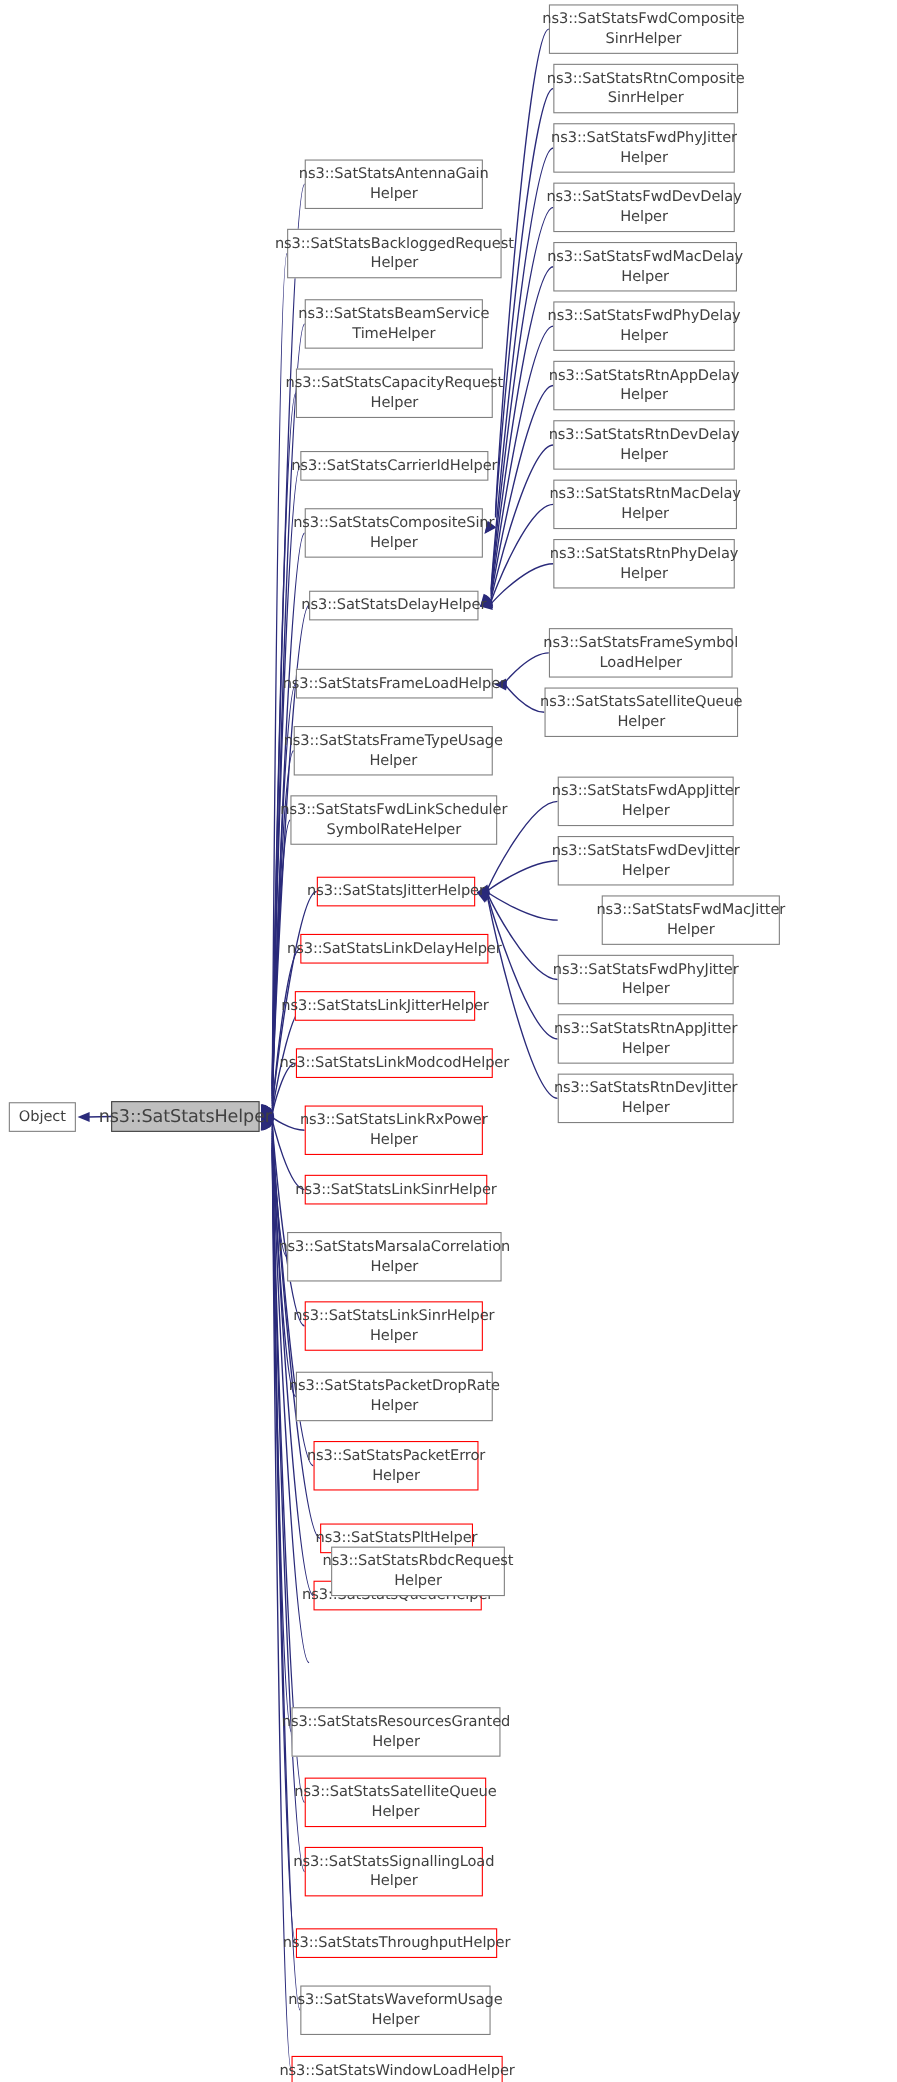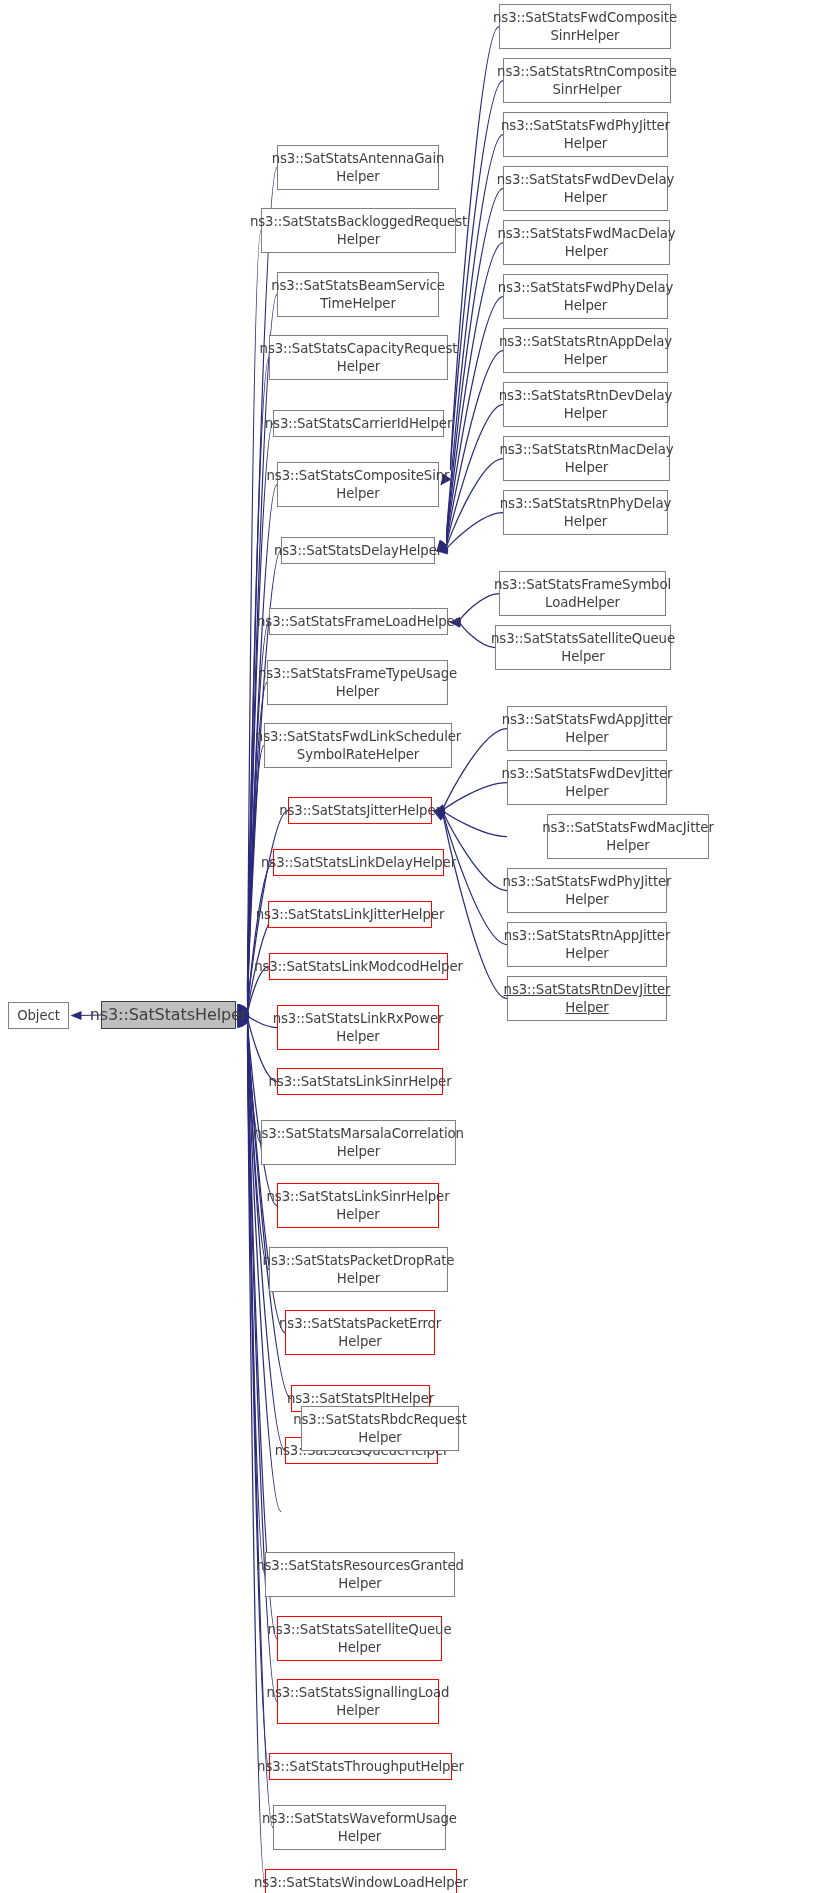--- a/index.html
+++ b/index.html
@@ -221,16 +221,16 @@
       <div class="node plain" style="left: 507px; top: 706px; width: 160px; height: 45px;">ns3::SatStatsFwdAppJitter
 Helper</div>
       <div class="node plain" style="left: 507px; top: 760px; width: 160px; height: 45px;">ns3::SatStatsFwdDevJitter
 Helper</div>
       <div class="node plain" style="left: 507px; top: 814px; width: 162px; height: 45px; margin-left: 40px;">ns3::SatStatsFwdMacJitter
 Helper</div>
       <div class="node plain" style="left: 507px; top: 868px; width: 160px; height: 45px;">ns3::SatStatsFwdPhyJitter
 Helper</div>
       <div class="node plain" style="left: 507px; top: 922px; width: 160px; height: 45px;">ns3::SatStatsRtnAppJitter
 Helper</div>
-      <div class="node plain" style="left: 507px; top: 976px; width: 160px; height: 45px; text-decoration: underline;">ns3::SatStatsRtnDevJitter
+      <div class="node plain" style="left: 507px; top: 976px; width: 160px; height: 45px;">ns3::SatStatsRtnDevJitter
 Helper</div>
     </div>
 </div>
 
 </body></html>

